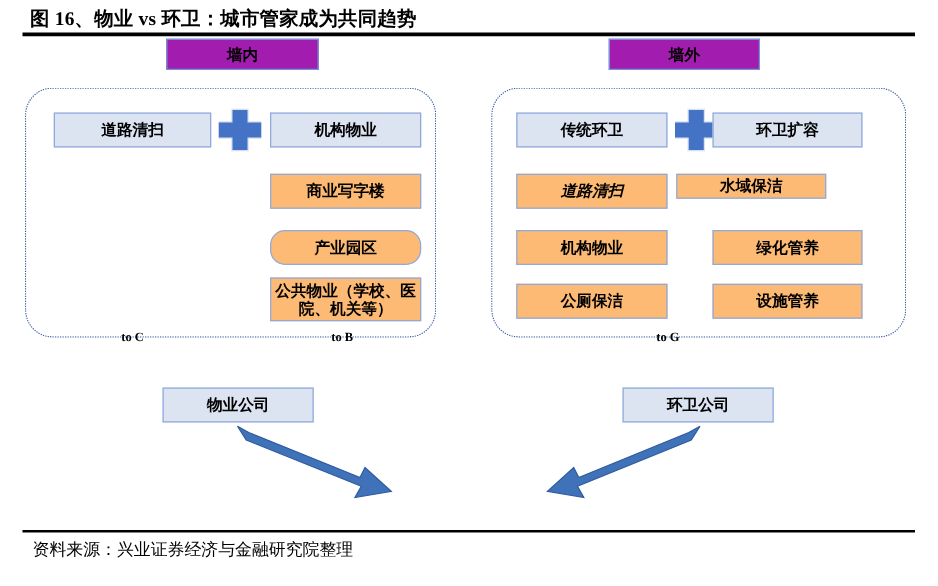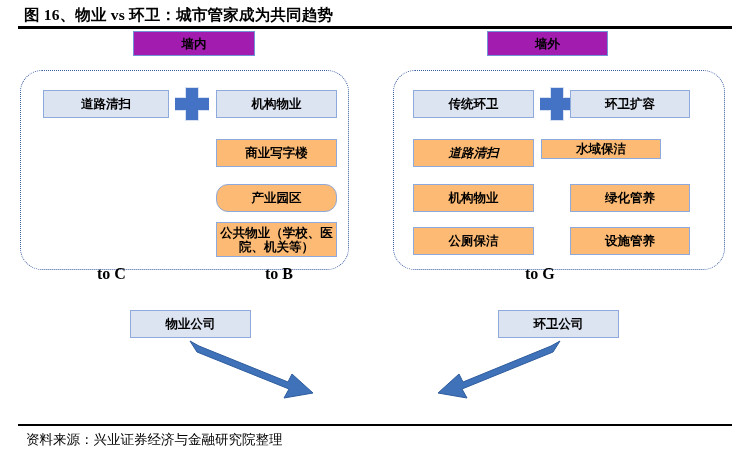--- a/index.html
+++ b/index.html
@@ -49,21 +49,21 @@
   
   .plus{position:absolute;}
   .plus i{position:absolute;background:#4472C4;display:block;}
   .plus .h{left:0;top:10px;width:34px;height:12px;}
   .plus .v{left:11px;top:0;width:12px;height:32px;}
   .plus .hr{left:0;top:9px;width:34px;height:14px;background:#D7E0F2;}
   .plus .vr{left:10px;top:-1px;width:14px;height:34px;background:#D7E0F2;}
 
   
   .toLabel{
-    position:absolute;font-size:16px;font-weight:bold;
+    position:absolute;font-size:10px;font-weight:bold;
     white-space:nowrap;color:#000;
   }
 
   
   .arrows{position:absolute;left:0;top:0;width:750px;height:469px;}
 </style>
 </head>
 <body>
 
 <div class="canvas">

